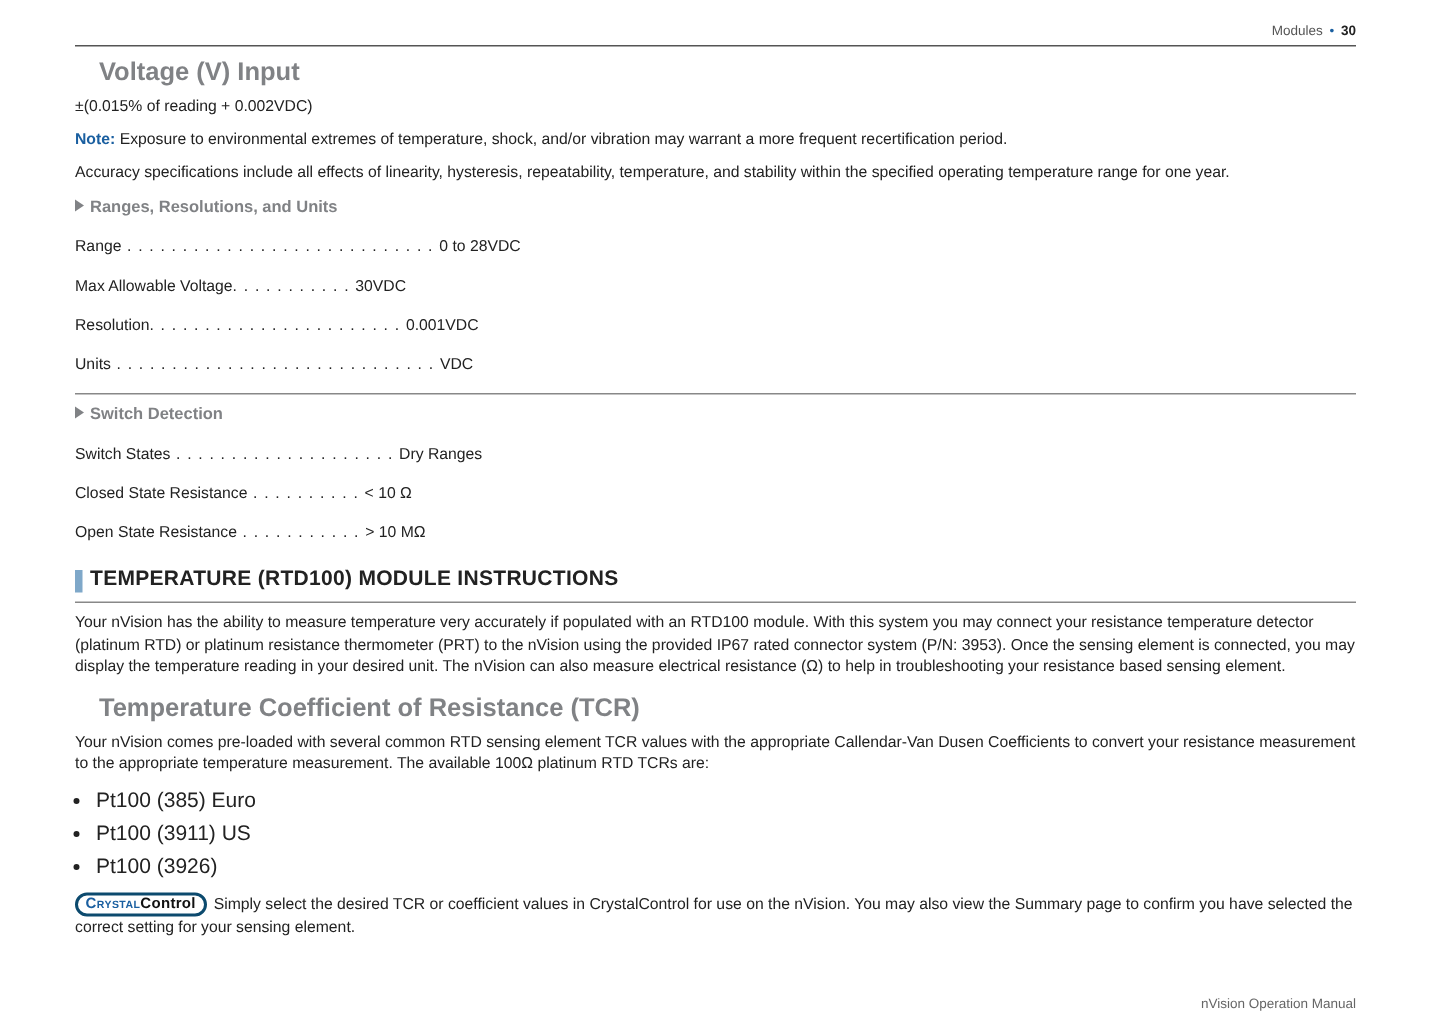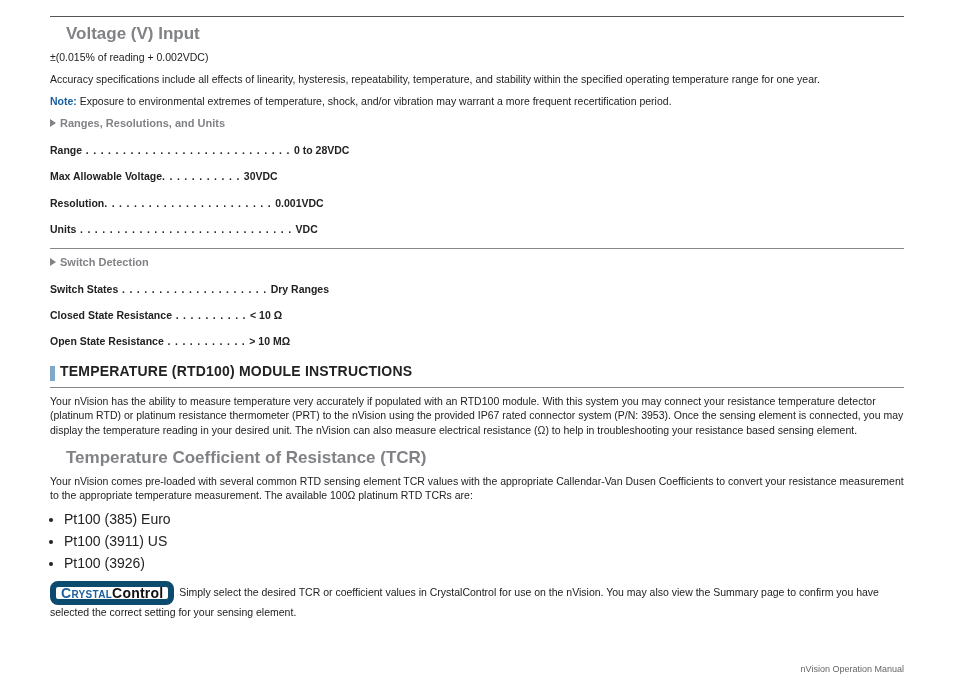--- a/index.html
+++ b/index.html
@@ -28,67 +28,72 @@
 
   .h2 { font-size: 17px; font-weight: 700; color: #808285; margin: 2px 0 4px 16px; }
   .h3 { font-size: 11px; font-weight: 600; color: #808285; margin: 4px 0 2px 0; }
   .h3 .tri { display: inline-block; width: 0; height: 0; border-top: 4px solid transparent; border-bottom: 4px solid transparent; border-left: 6px solid #808285; margin-right: 4px; vertical-align: 0px; }
 
   .para { margin: 2px 0 8px 0; }
   .note-label { color: #1a5fa0; font-weight: 600; }
 
   .dl { margin: 2px 0 2px 0; }
 
-  .spec-line { margin: 12px 0; font-weight: bold; }
+  .spec-line { margin: 12px 0; }
   .spec-line .label { display:inline-block; }
   .spec-line .dots { letter-spacing: 0.8px; }
 
   .main-heading-row { display:flex; align-items:flex-end; margin: 14px 0 6px 0; }
   .main-heading-bar { width: 5px; height: 15px; background: #7fa8c9; margin-right: 5px; }
   .main-heading { font-size: 14px; font-weight: 700; letter-spacing: 0.2px; color: #222; text-transform: uppercase; }
 
   .bullets { margin: 4px 0 8px 0; padding-left: 14px; }
   .bullets li { margin: 3px 0; list-style: disc; font-size: 14px; }
 
   .cc-badge {
     display: inline-block;
-    border: 6px solid #0c4a6e;
+    border: 2px solid #0c4a6e;
     border-radius: 8px;
     padding: 0px 5px;
-    font-size: 14px;
+    font-size: 10px;
     vertical-align: middle;
     line-height: 12px;
     margin-right: 2px;
   }
   .cc-badge .c1 { color: #1a5fa0; font-weight: 700; letter-spacing: 0.3px; font-variant: small-caps; }
   .cc-badge .c2 { color: #111; font-weight: 700; letter-spacing: 0.2px; }
 
   .footer {
     position: absolute;
     bottom: 0;
     right: 50px;
     font-size: 9px;
     color: #666;
   }
 </style>
 </head>
 <body>
 
 <div class="page">
 
+  <div class="header-right">
+    <span>Modules</span>
+    <span class="bullet">•</span>
+    <span class="pg">30</span>
+  </div>
 
   <hr class="hr">
 
   <div class="h2">Voltage (V) Input</div>
 
   <div class="para">±(0.015% of reading + 0.002VDC)</div>
-  <div class="para">Accuracy specifications include all effects of linearity, hysteresis, repeatability, temperature, and stability within the specified operating temperature range for one year.</div>
   <div class="para">
     <span class="note-label">Note:</span><span> Exposure to environmental extremes of temperature, shock, and/or vibration may warrant a more frequent recertification period.</span>
   </div>
+  <div class="para">Accuracy specifications include all effects of linearity, hysteresis, repeatability, temperature, and stability within the specified operating temperature range for one year.</div>
 
   <div class="h3">
     <span class="tri"></span><span>Ranges, Resolutions, and Units</span>
   </div>
   <div class="dl" id="ranges-list">
       <div class="spec-line"><span class="label">Range</span><span class="dots"> . . . . . . . . . . . . . . . . . . . . . . . . . . . . </span><span>0 to 28VDC</span></div>
       <div class="spec-line"><span class="label">Max Allowable Voltage</span><span class="dots">. . . . . . . . . . . </span><span>30VDC</span></div>
       <div class="spec-line"><span class="label">Resolution</span><span class="dots">. . . . . . . . . . . . . . . . . . . . . . . </span><span>0.001VDC</span></div>
       <div class="spec-line"><span class="label">Units</span><span class="dots"> . . . . . . . . . . . . . . . . . . . . . . . . . . . . . </span><span>VDC</span></div>
     </div>

